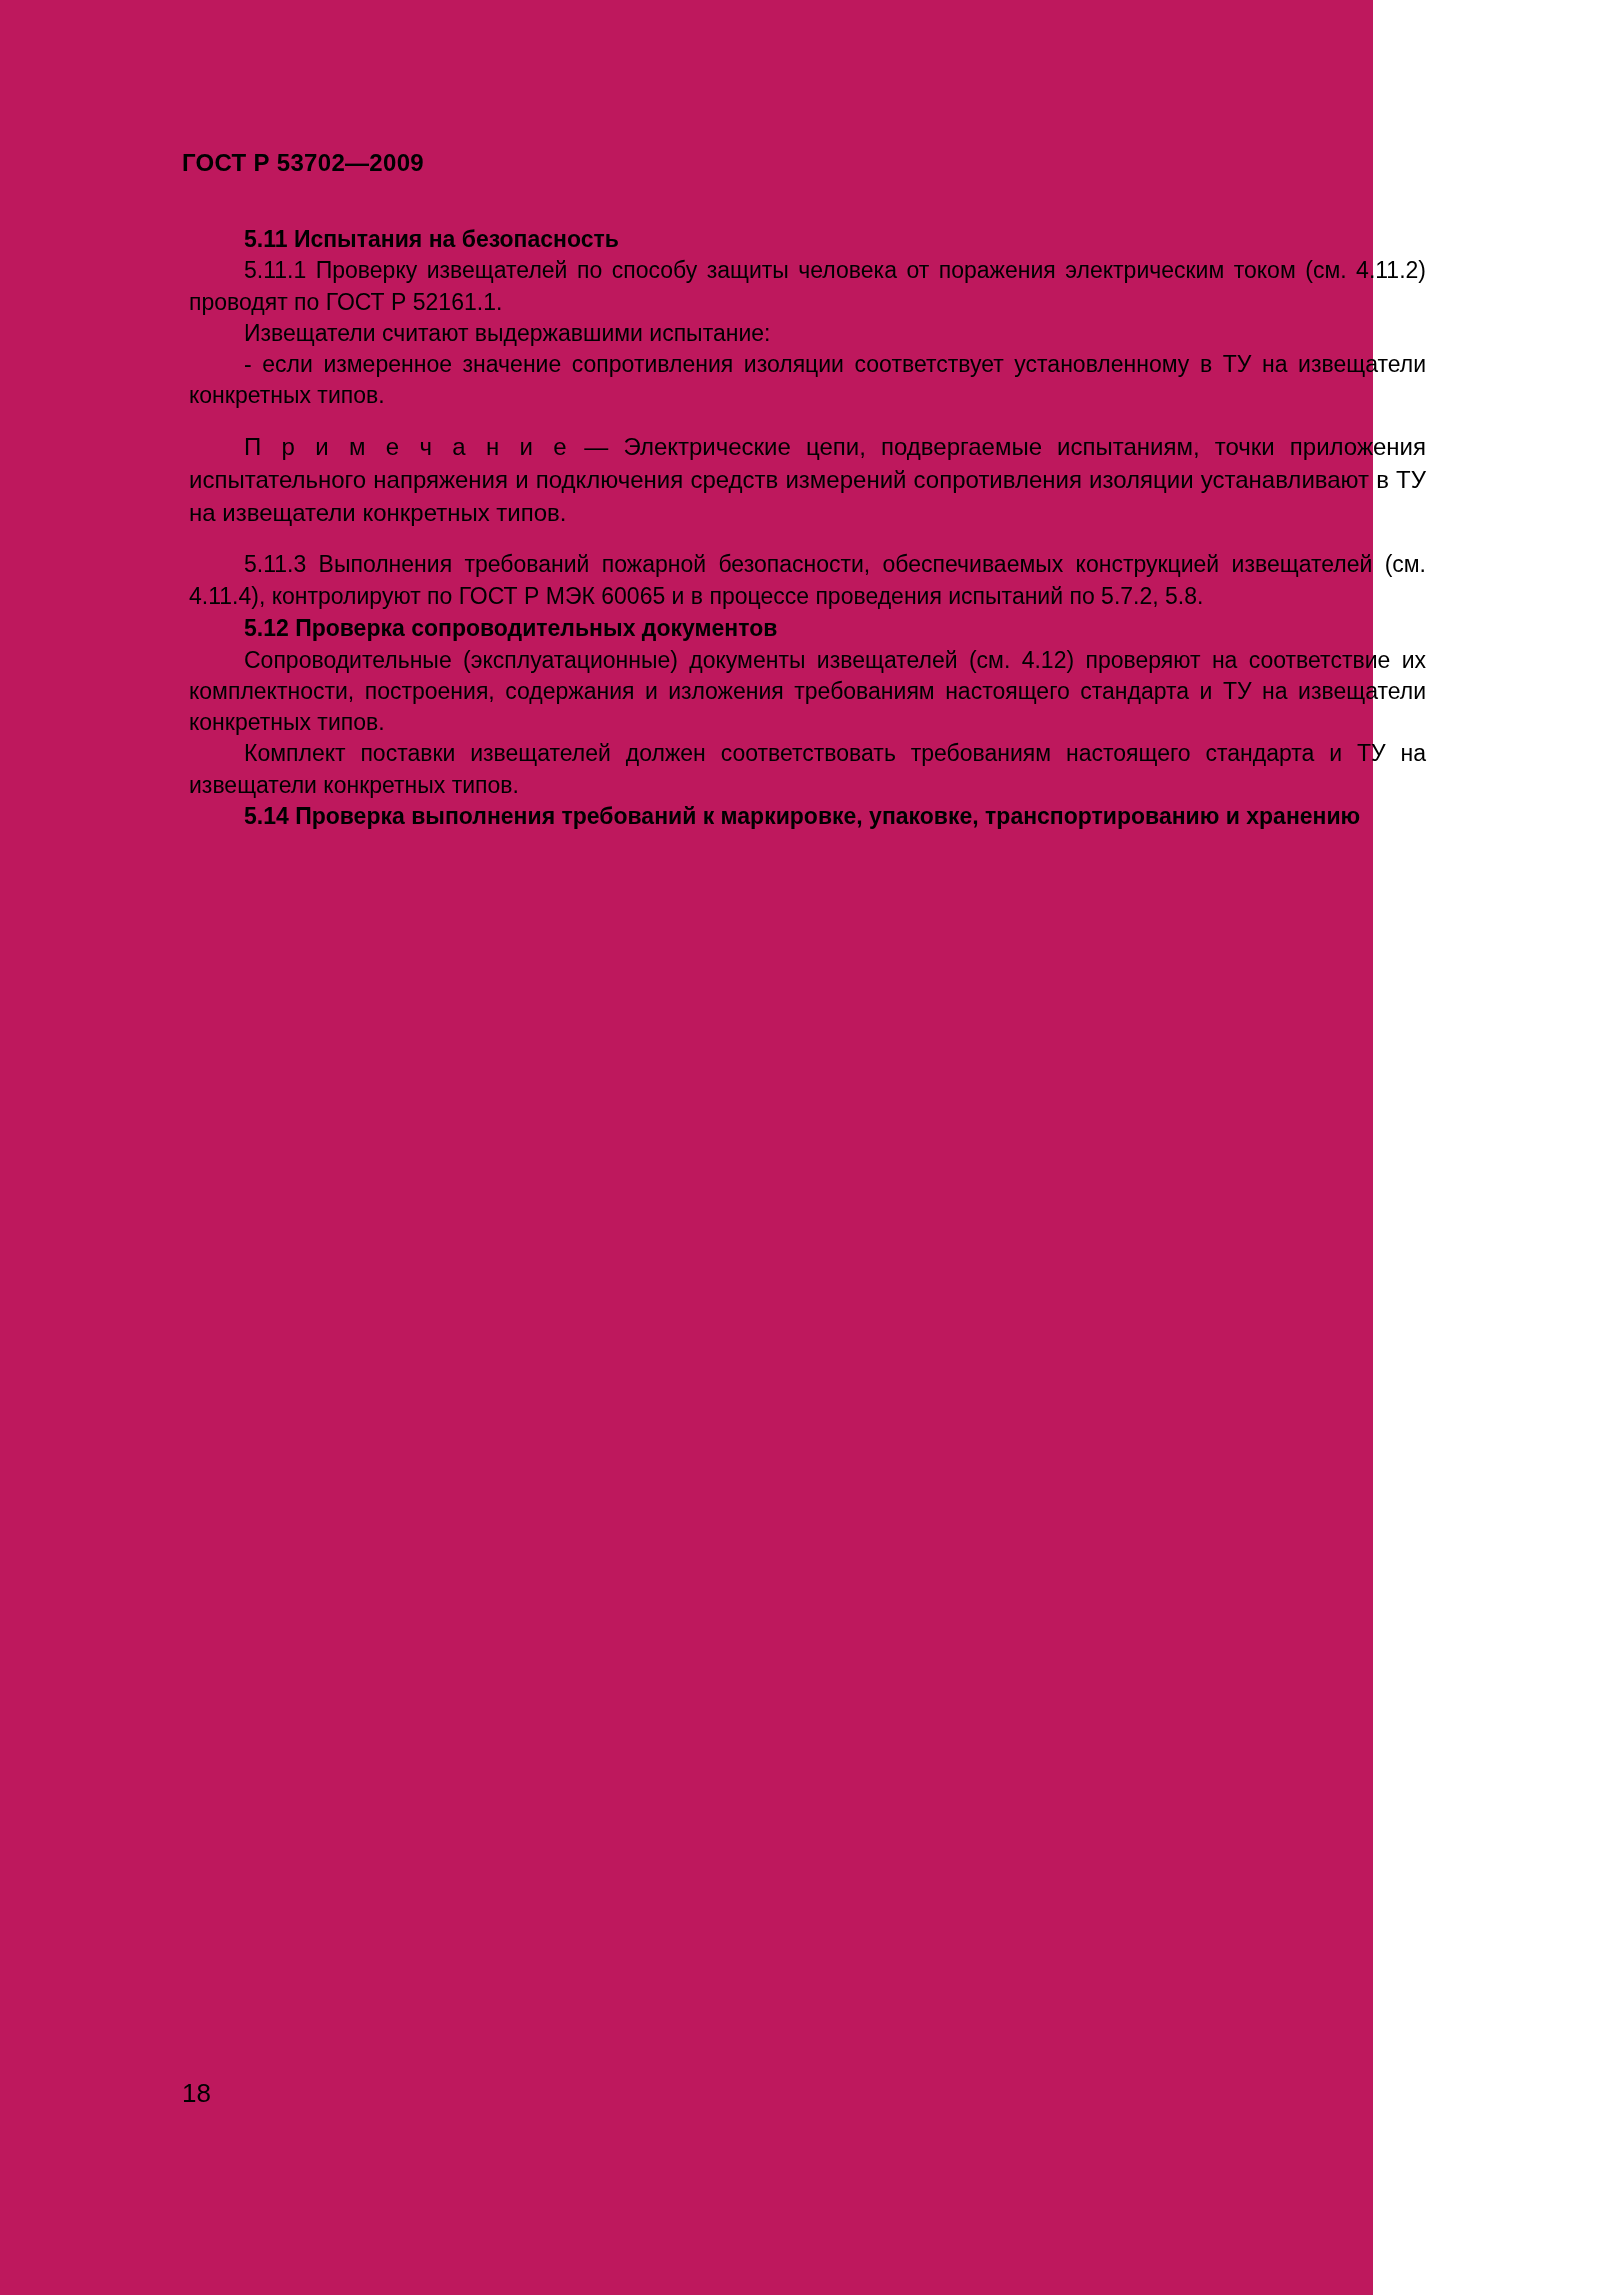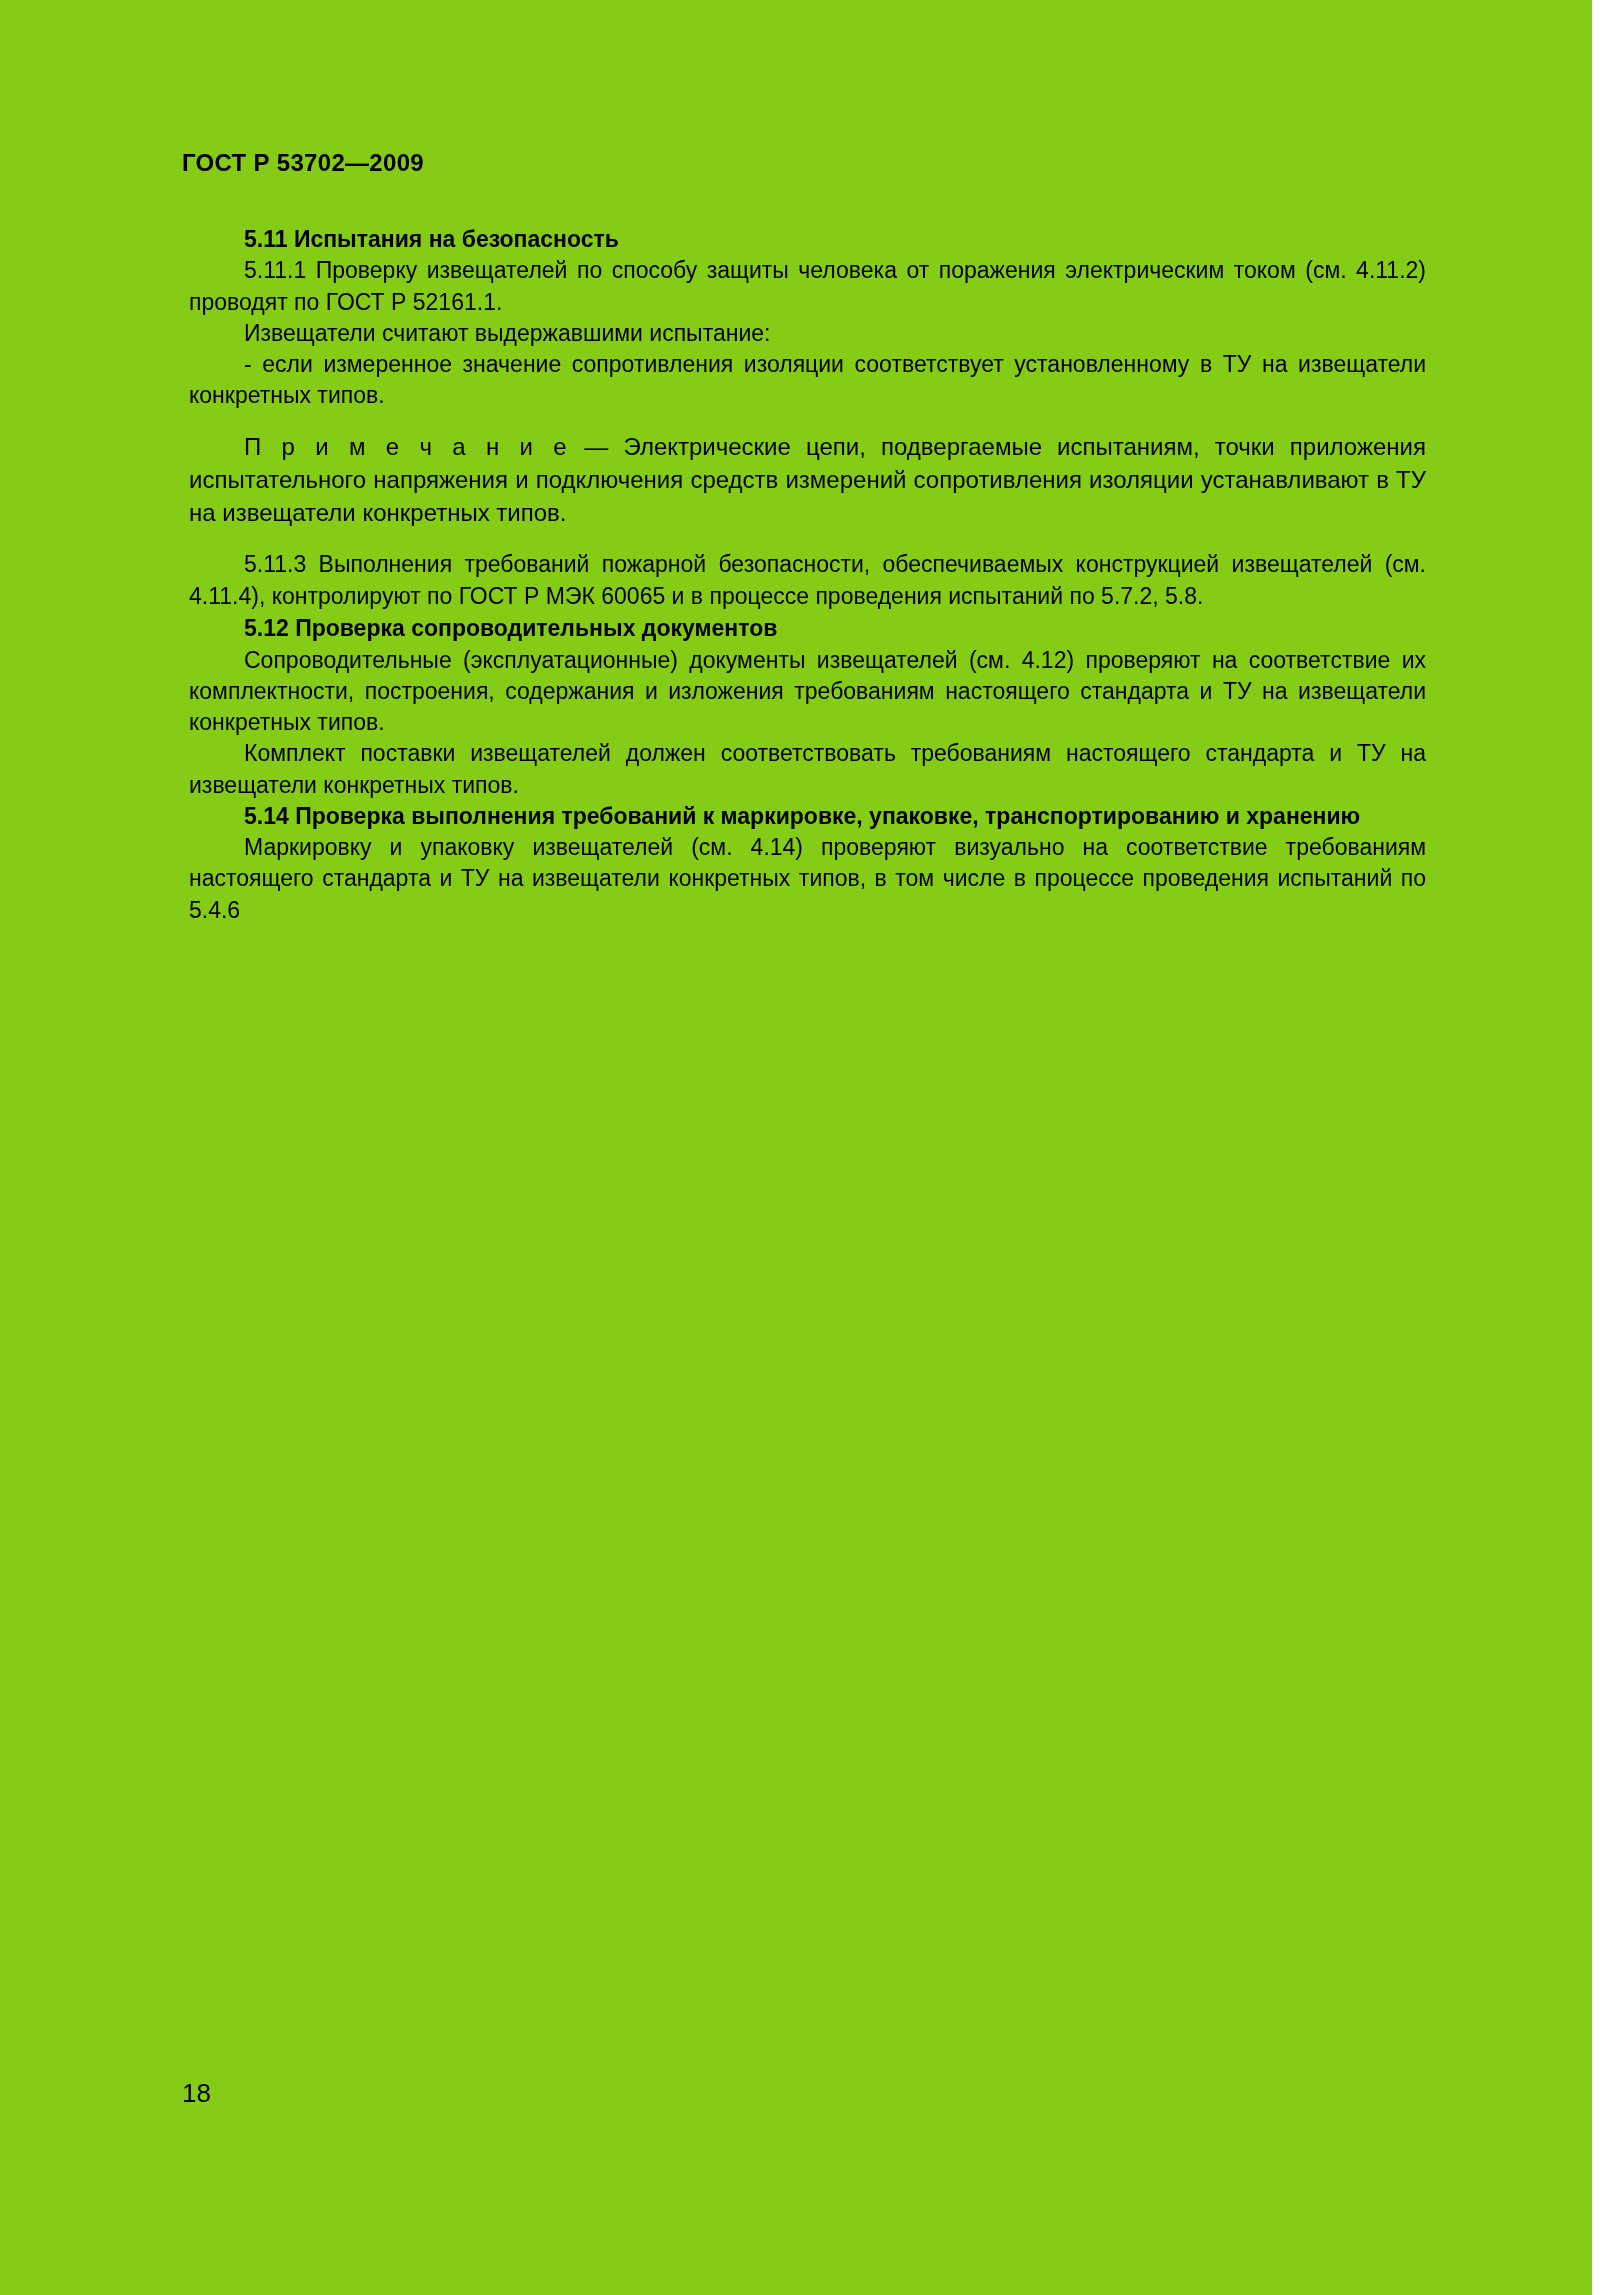--- a/index.html
+++ b/index.html
@@ -6,23 +6,23 @@
     margin: 0;
     padding: 0;
     background: #ffffff;
   }
   body {
     font-family: "Liberation Sans", sans-serif;
     color: #000000;
   }
   .page {
     position: relative;
-    width: 1592px;
+    width: 1373px;
     height: 2295px;
-    background: #84cc16;
+    background: #be185d;
     box-sizing: border-box;
   }
   .content {
     position: absolute;
     left: 182px;
     top: 149px;
     width: 1263px;
   }
   .doc-header {
     font-size: 24px;
@@ -103,21 +103,20 @@
       <p class="heading">5.12  Проверка сопроводительных документов</p>
 
       <p class="indent">Сопроводительные (эксплуатационные) документы извещателей (см. 4.12) проверяют на соответствие их комплектности, построения, содержания и изложения требованиям настоящего стандарта и ТУ на извещатели конкретных типов.</p>
 
 
 
       <p class="indent">Комплект поставки извещателей должен соответствовать требованиям настоящего стандарта и ТУ на извещатели конкретных типов.</p>
 
       <p class="heading-just">5.14  Проверка выполнения требований к маркировке, упаковке, транспортированию и хранению</p>
 
-      <p class="indent">Маркировку и упаковку извещателей (см. 4.14) проверяют визуально на соответствие требованиям настоящего стандарта и ТУ на извещатели конкретных типов, в том числе в процессе проведения испытаний по 5.4.6</p>
 
     </div>
   </div>
 
   <div class="page-number">18</div>
 
 </div>
 
 
 </body></html>

